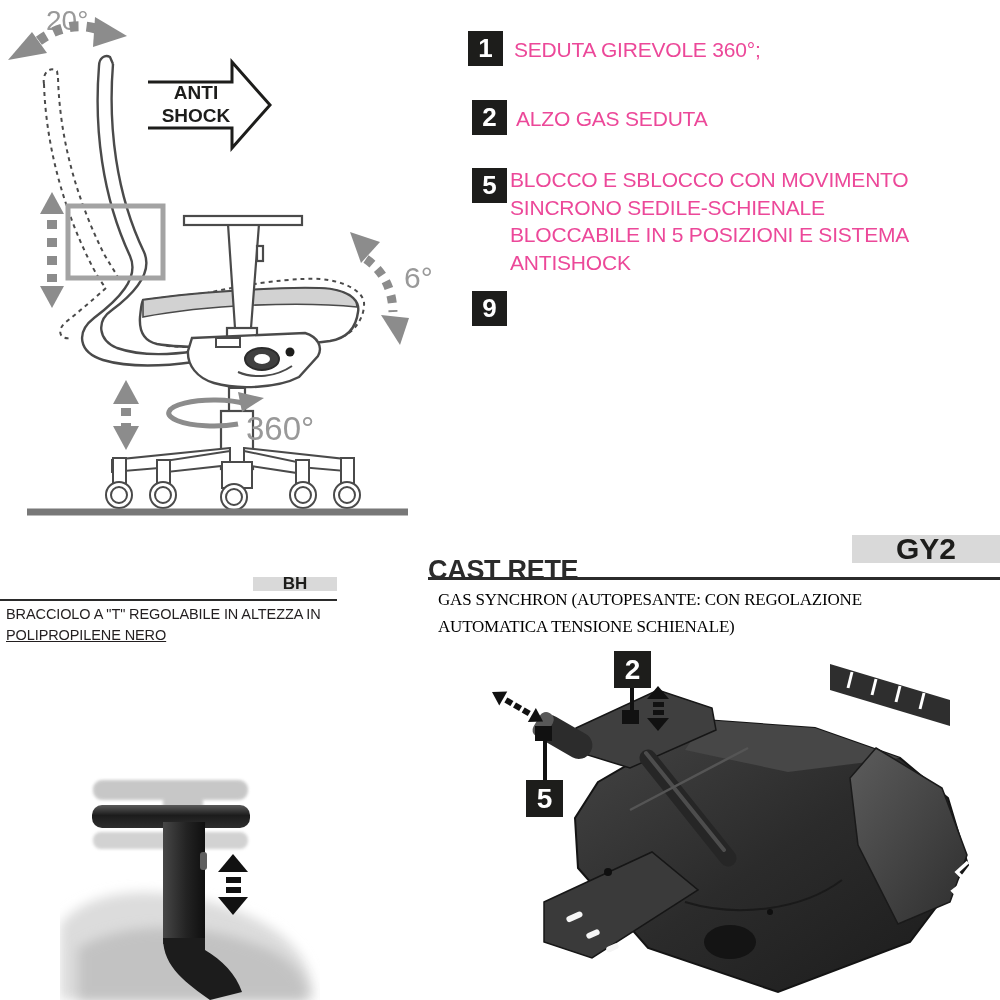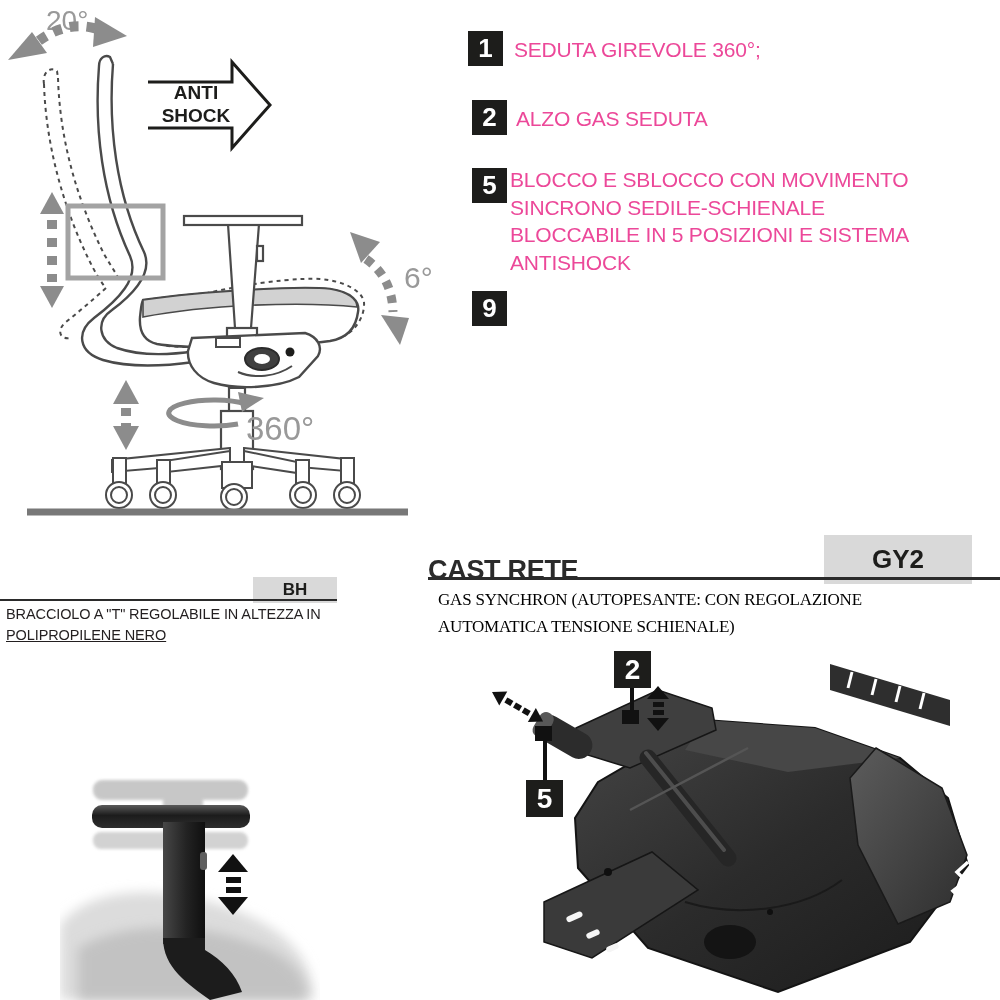--- a/index.html
+++ b/index.html
@@ -150,29 +150,29 @@
   <div class="feat-txt" style="left:514px;top:36px">SEDUTA GIREVOLE 360°;</div>
 
   <div class="sq feat-sq" style="left:472px;top:100px">2</div>
   <div class="feat-txt" style="left:516px;top:105px">ALZO GAS SEDUTA</div>
 
   <div class="sq feat-sq" style="left:472px;top:168px">5</div>
   <div class="feat-txt" style="left:510px;top:166px;width:436px">BLOCCO E SBLOCCO CON MOVIMENTO SINCRONO SEDILE-SCHIENALE BLOCCABILE IN 5 POSIZIONI E SISTEMA ANTISHOCK</div>
 
   <div class="sq feat-sq" style="left:472px;top:291px">9</div>
 
-  <div class="badge" style="left:253px;top:577px;width:84px;height:26px;font-size:17px">BH</div>
+  <div class="badge" style="left:253px;top:577px;width:84px;height:14px;font-size:17px">BH</div>
   <div class="rule" style="left:0;top:599px;width:337px;height:2px"></div>
   <div class="small-desc" style="left:6px;top:604px;width:330px">
     <div>BRACCIOLO A "T" REGOLABILE IN ALTEZZA IN</div>
     <div class="u">POLIPROPILENE NERO</div>
   </div>
 
   <div class="sect-title" style="left:428px;top:539px">CAST RETE</div>
-  <div class="badge" style="left:824px;top:535px;width:148px;height:49px;font-size:26px">GY2</div>
+  <div class="badge" style="left:852px;top:535px;width:148px;height:28px;font-size:30px">GY2</div>
   <div class="rule" style="left:428px;top:577px;width:572px;height:3px"></div>
   <div class="desc" style="left:438px;top:586px;width:520px">
     <div>GAS SYNCHRON (AUTOPESANTE: CON REGOLAZIONE</div>
     <div>AUTOMATICA TENSIONE SCHIENALE)</div>
   </div>
 
   <svg class="abs" style="left:60px;top:760px" width="260" height="240" viewBox="0 0 260 240">
     <defs>
       <filter id="blur6" x="-30%" y="-30%" width="160%" height="160%">
           <feGaussianBlur stdDeviation="6"></feGaussianBlur>

